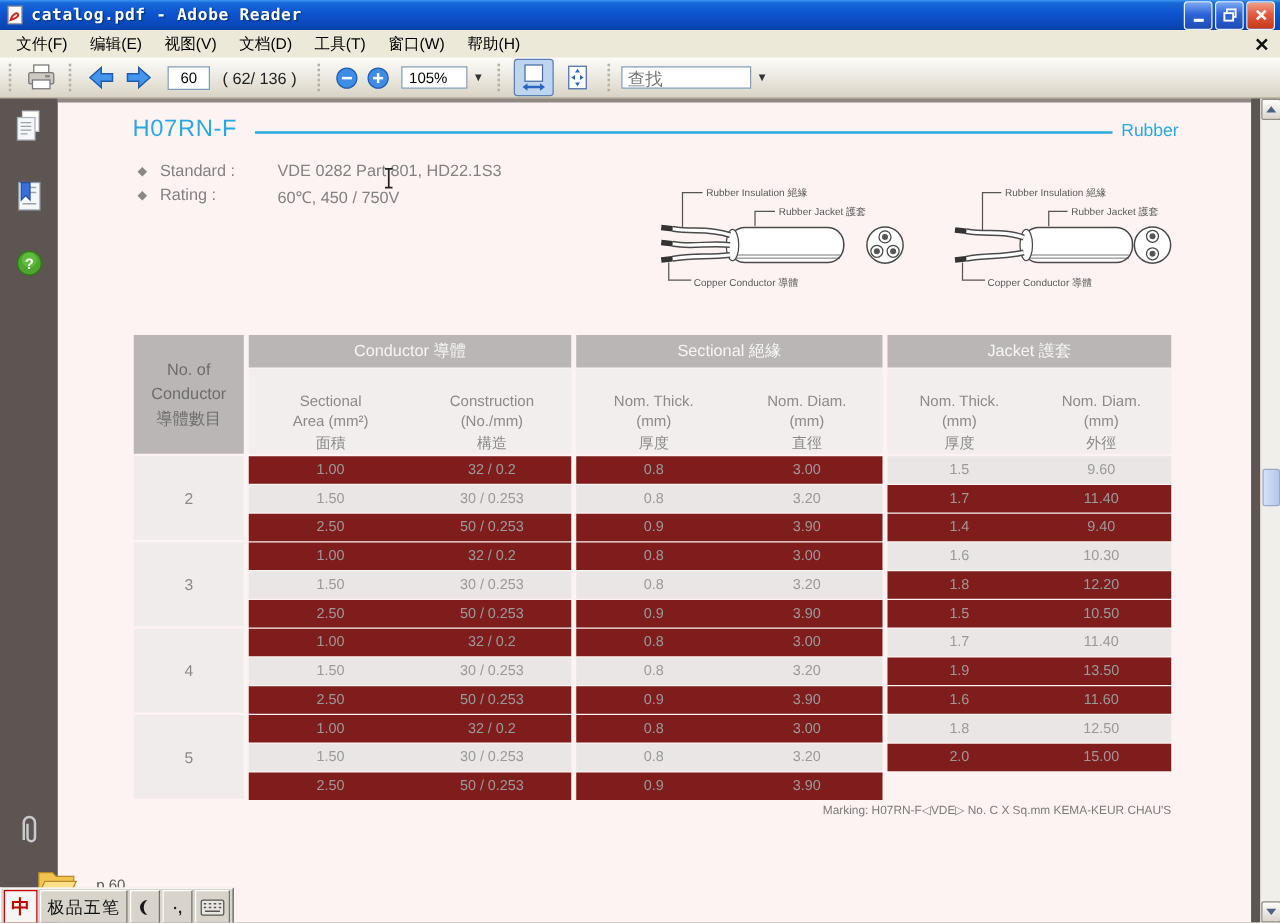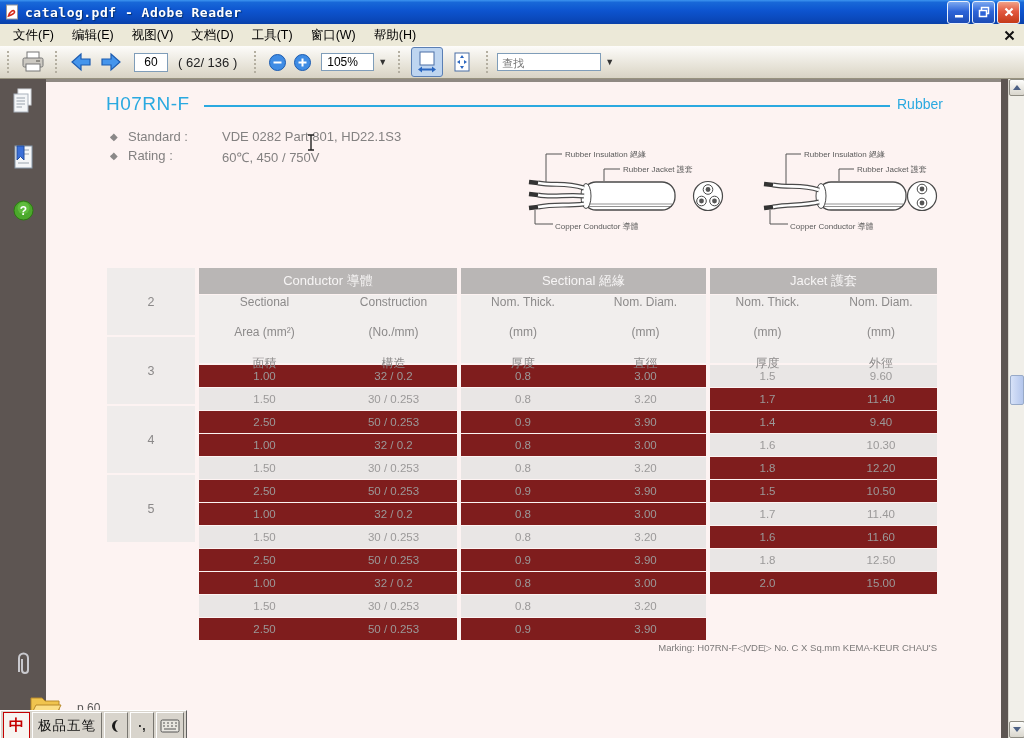--- a/index.html
+++ b/index.html
@@ -24,21 +24,21 @@
     background:linear-gradient(180deg,#fdfcfa,#e4e0d4 70%,#d8d3c5);border-bottom:1px solid #97927f}
   .grip{width:2px;height:22px;border-left:2px dotted #b4afa1;margin:0 7px}
   .tbtn{display:flex;align-items:center;justify-content:center;padding:2px;border:1px solid transparent;border-radius:2px}
   .pageinput{width:28px;height:15px;border:1px solid #7f9db9;background:#fff;font-size:12px;text-align:center;margin-left:8px}
   .pagecount{font-size:13px;color:#222;margin:0 10px;white-space:pre}
   .zoombox{width:46px;height:15px;border:1px solid #7f9db9;background:#fff;font-size:12px;
     padding:1px 0 0 5px;margin-left:6px}
   .droparrow{font-size:9px;color:#333;padding:0 4px}
   .fitbtn{width:30px;height:28px;border-radius:3px;display:flex;align-items:center;justify-content:center;margin:0 2px}
   .fitbtn.active{background:#bed5f0;border:1px solid #5a7fb4}
-  .findinput{width:98px;height:15px;border:1px solid #7f9db9;background:#fff;font-size:11px;
+  .findinput{width:98px;height:15px;border:1px solid #7f9db9;background:#fff;font-size:14px;
     color:#9a9a9a;padding:1px 0 0 4px}
   
   .content{position:absolute;top:79px;left:0;width:1024px;height:659px;background:#5d5552}
   .pagearea{position:absolute;left:46px;top:0;width:955px;height:659px;background:#fdf3f2;border-top:3px solid #8f8983;box-sizing:border-box}
   .sidebar{position:absolute;left:0;top:0;width:46px;height:659px;background:#5d5552}
   .sideicon{position:absolute;left:0;width:46px;display:flex;justify-content:center}
   .rightshadow{position:absolute;right:16px;top:0;width:7px;height:659px;background:#5d5552}
   
   .scrollbar{position:absolute;right:0;top:0;width:16px;height:659px;background:#f1efe9;border-left:1px solid #d8d5cd;box-sizing:border-box}
   .sb-btn{position:absolute;left:0;width:16px;height:17px;background:linear-gradient(180deg,#fdfdfb,#d9d6cd);
@@ -58,21 +58,21 @@
   .diagram{position:absolute;font-family:"Liberation Sans",sans-serif}
   
   .tcol1,.tgroup{position:absolute;top:189px}
   .corner{height:95px;background:#b9b6b5;color:#6e6c6c;font-size:13px;display:flex;flex-direction:column;
     justify-content:center;align-items:center;gap:4px;margin-bottom:2px}
   .congroup{height:67px;background:#efeceb;display:flex;align-items:center;justify-content:center;
     color:#8b8989;font-size:12.5px;margin-bottom:2px}
   .ghead{height:26px;background:#b9b6b5;color:#f7f5f5;font-size:13px;display:flex;align-items:center;
     justify-content:center;margin-bottom:1px}
   .subrow{height:68px;background:#f1eeed;display:flex;margin-bottom:2px}
-  .subcol{display:flex;flex-direction:column;align-items:center;justify-content:space-between;gap:16px;
+  .subcol{display:flex;flex-direction:column;align-items:center;justify-content:flex-end;gap:2px;
     color:#8c8a8a;font-size:12px}
   .trow{display:flex;height:22px;margin-bottom:1px}
   .trow.l{background:#7f1d1d}.trow.d{background:#e9e6e5}
   .cell{display:flex;align-items:center;justify-content:center;font-size:11.5px;color:#9b9999}
   .b2 .ca{width:131px}.b2 .cb{width:127px}
   .b3 .ca{width:124px}.b3 .cb{width:121px}
   .b4 .ca{width:115px}.b4 .cb{width:112px}
   .marking{position:absolute;left:560px;top:563px;width:377px;text-align:right;font-size:9.5px;color:#7c7a7a}
   .pnote{position:absolute;left:77px;top:622px;font-size:12px;color:#5a5858}
   
@@ -283,20 +283,25 @@
     <text x="38" y="87" font-size="8" fill="#5a5a5a">Copper Conductor 導體</text>
     <polyline points="18,68 18,82 36,82" fill="none" stroke="#555" stroke-width="1"></polyline>
     <circle cx="170" cy="54" r="14.5" fill="#fff" stroke="#4a4a4a" stroke-width="1.2"></circle>
     <circle cx="170" cy="47" r="4.8" fill="#fff" stroke="#4a4a4a"></circle>
       <circle cx="170" cy="47" r="2.4" fill="#555"></circle>
     <circle cx="170" cy="61" r="4.8" fill="#fff" stroke="#4a4a4a"></circle>
       <circle cx="170" cy="61" r="2.4" fill="#555"></circle>
   </svg>
 
   <div class="tcol1" style="left:107px;width:88px">
+    <div class="corner">
+      <span>No. of</span>
+      <span>Conductor</span>
+      <span>導體數目</span>
+    </div>
     <div class="congroup">2</div>
     <div class="congroup">3</div>
     <div class="congroup">4</div>
     <div class="congroup">5</div>
   </div>
 
   <div class="tgroup b2" style="left:199px;width:258px">
     <div class="ghead">Conductor 導體</div>
     <div class="subrow">
       <div class="subcol ca">
@@ -460,20 +465,24 @@
       </div>
     <div class="trow l">
         <span class="cell ca">1.5</span>
         <span class="cell cb">10.50</span>
       </div>
     <div class="trow d">
         <span class="cell ca">1.7</span>
         <span class="cell cb">11.40</span>
       </div>
     <div class="trow l">
+        <span class="cell ca">1.9</span>
+        <span class="cell cb">13.50</span>
+      </div>
+    <div class="trow l">
         <span class="cell ca">1.6</span>
         <span class="cell cb">11.60</span>
       </div>
     <div class="trow d">
         <span class="cell ca">1.8</span>
         <span class="cell cb">12.50</span>
       </div>
     <div class="trow l">
         <span class="cell ca">2.0</span>
         <span class="cell cb">15.00</span>

